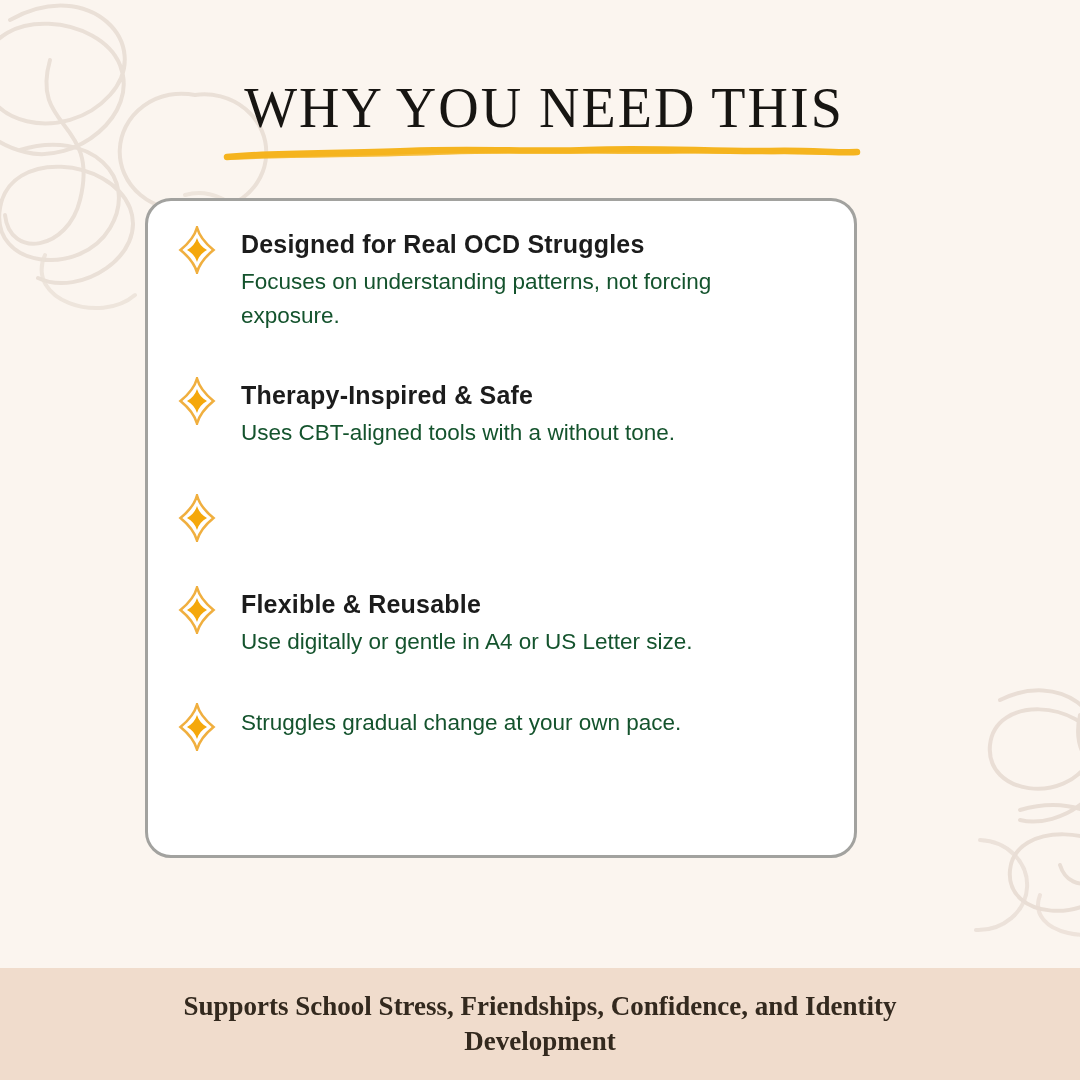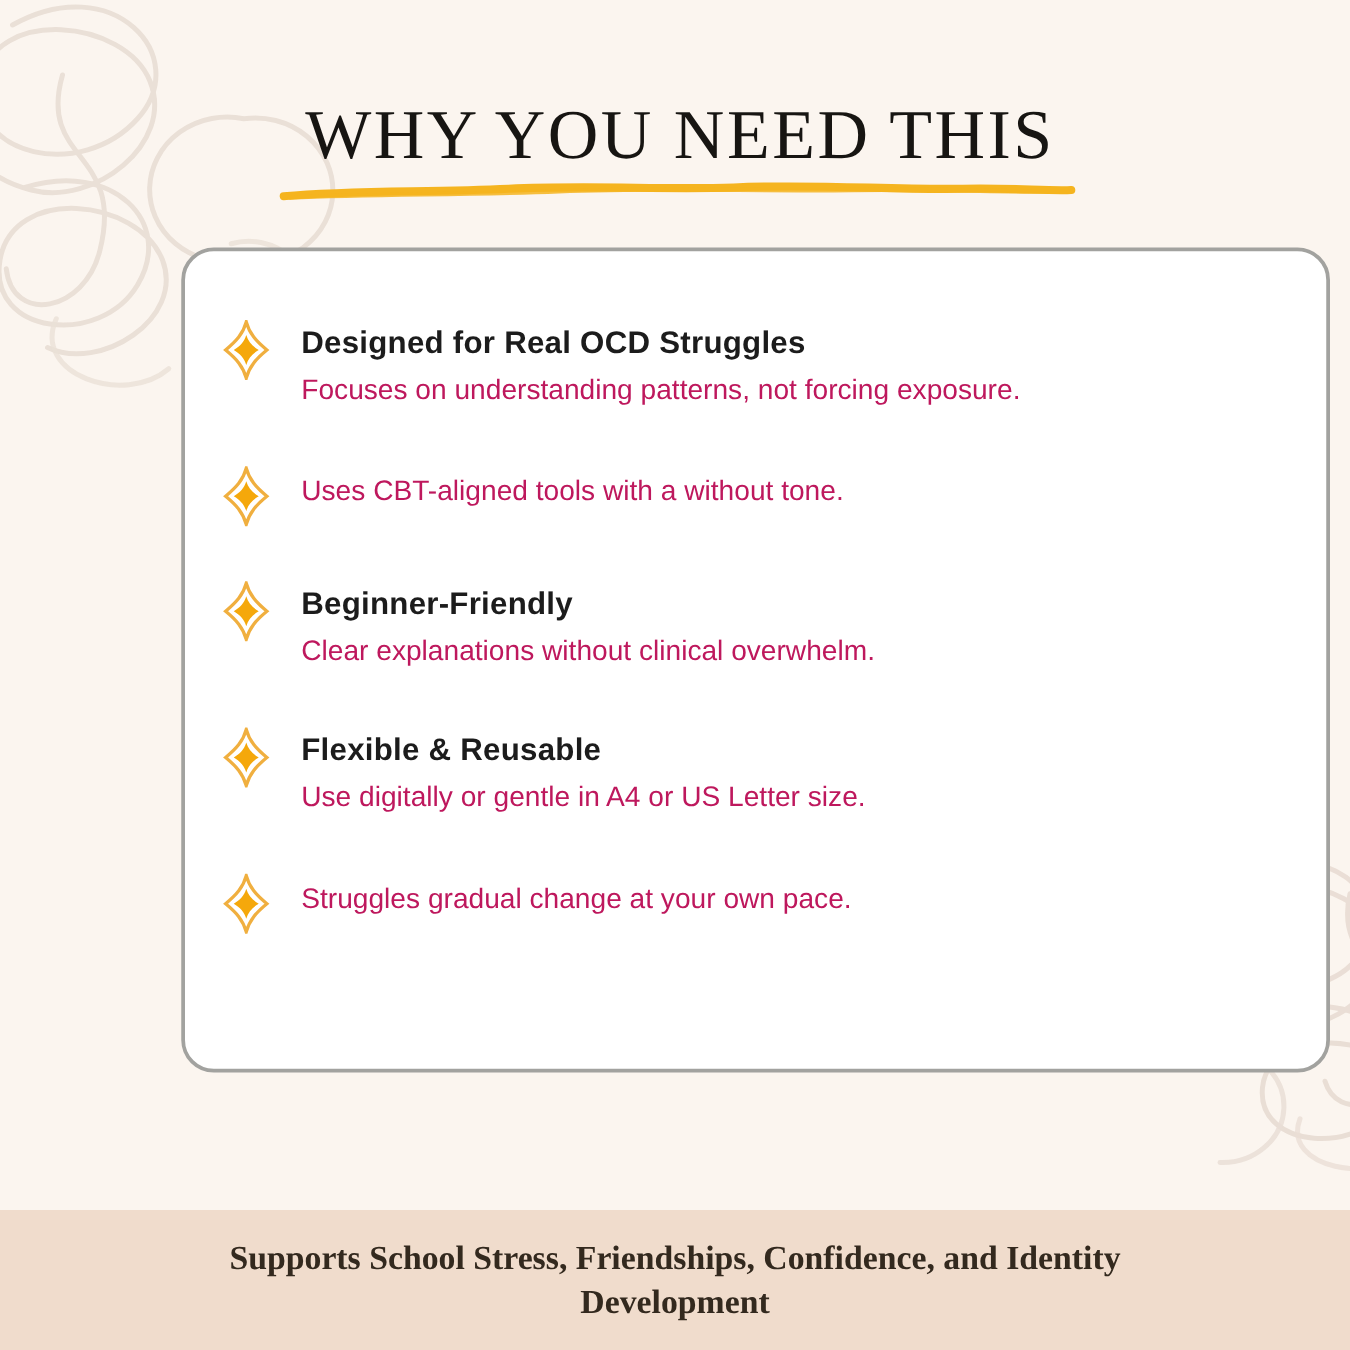--- a/index.html
+++ b/index.html
@@ -40,27 +40,27 @@
     position: absolute;
     left: 222px;
     top: 142px;
     width: 640px;
     height: 22px;
   }
   .card {
     position: absolute;
     left: 145px;
     top: 198px;
-    width: 919px;
+    width: 712px;
     height: 660px;
     box-sizing: border-box;
     background: #ffffff;
     border: 3px solid #a2a29f;
     border-radius: 26px;
-    padding: 58px 40px 40px 30px;
+    padding: 28px 40px 40px 30px;
     display: flex;
     flex-direction: column;
     gap: 47px;
   }
   .item {
     display: flex;
     align-items: flex-start;
     gap: 25px;
   }
   .sparkle {
@@ -74,21 +74,21 @@
     font-size: 25px;
     font-weight: bold;
     color: #1c1c1c;
     letter-spacing: 0.2px;
     line-height: 30px;
     margin-bottom: 6px;
   }
   .item-desc {
     font-size: 22.5px;
     font-weight: normal;
-    color: #be185d;
+    color: #14532d;
     line-height: 34px;
   }
   .footer {
     position: absolute;
     left: 0;
     top: 968px;
     width: 1080px;
     height: 112px;
     background: #f0dccc;
     display: flex;
@@ -152,33 +152,30 @@
         <div class="item-desc">Focuses on understanding patterns, not forcing exposure.</div>
       </div>
     </div>
 
     <div class="item">
       <svg class="sparkle" width="38" height="48" viewBox="0 0 38 48" aria-hidden="true">
         <path d="M19,1.5 C21.5,11 27,17 35.5,24 C27,31 21.5,37 19,46.5 C16.5,37 11,31 2.5,24 C11,17 16.5,11 19,1.5 Z" fill="#ffffff" stroke="#f0af3f" stroke-width="2.6"></path>
         <path d="M19,12 C20.6,17.5 24,21 29,24 C24,27 20.6,30.5 19,36 C17.4,30.5 14,27 9,24 C14,21 17.4,17.5 19,12 Z" fill="#f5a80b"></path>
       </svg>
       <div class="item-text">
+        <div class="item-title">Therapy-Inspired &amp; Safe</div>
         <div class="item-desc">Uses CBT-aligned tools with a without tone.</div>
       </div>
     </div>
 
     <div class="item">
       <svg class="sparkle" width="38" height="48" viewBox="0 0 38 48" aria-hidden="true">
         <path d="M19,1.5 C21.5,11 27,17 35.5,24 C27,31 21.5,37 19,46.5 C16.5,37 11,31 2.5,24 C11,17 16.5,11 19,1.5 Z" fill="#ffffff" stroke="#f0af3f" stroke-width="2.6"></path>
         <path d="M19,12 C20.6,17.5 24,21 29,24 C24,27 20.6,30.5 19,36 C17.4,30.5 14,27 9,24 C14,21 17.4,17.5 19,12 Z" fill="#f5a80b"></path>
       </svg>
-      <div class="item-text">
-        <div class="item-title">Beginner-Friendly</div>
-        <div class="item-desc">Clear explanations without clinical overwhelm.</div>
-      </div>
     </div>
 
     <div class="item">
       <svg class="sparkle" width="38" height="48" viewBox="0 0 38 48" aria-hidden="true">
         <path d="M19,1.5 C21.5,11 27,17 35.5,24 C27,31 21.5,37 19,46.5 C16.5,37 11,31 2.5,24 C11,17 16.5,11 19,1.5 Z" fill="#ffffff" stroke="#f0af3f" stroke-width="2.6"></path>
         <path d="M19,12 C20.6,17.5 24,21 29,24 C24,27 20.6,30.5 19,36 C17.4,30.5 14,27 9,24 C14,21 17.4,17.5 19,12 Z" fill="#f5a80b"></path>
       </svg>
       <div class="item-text">
         <div class="item-title">Flexible &amp; Reusable</div>
         <div class="item-desc">Use digitally or gentle in A4 or US Letter size.</div>

